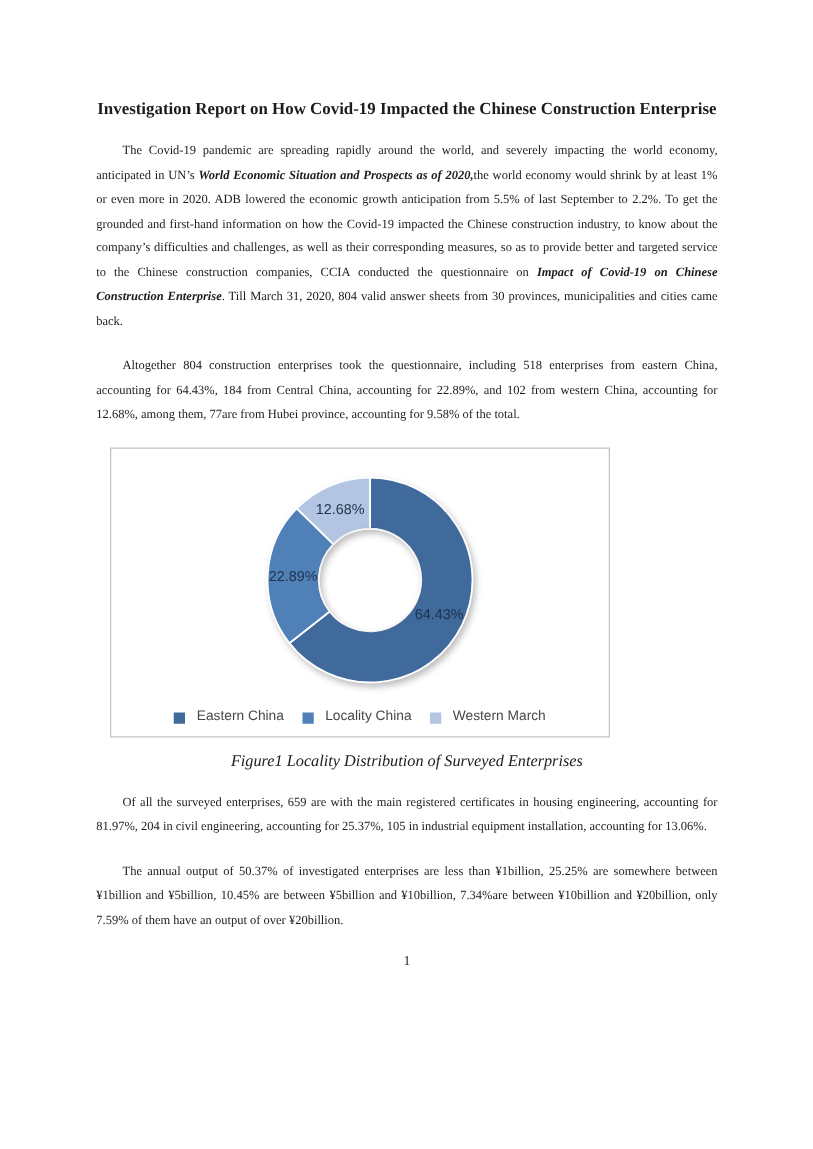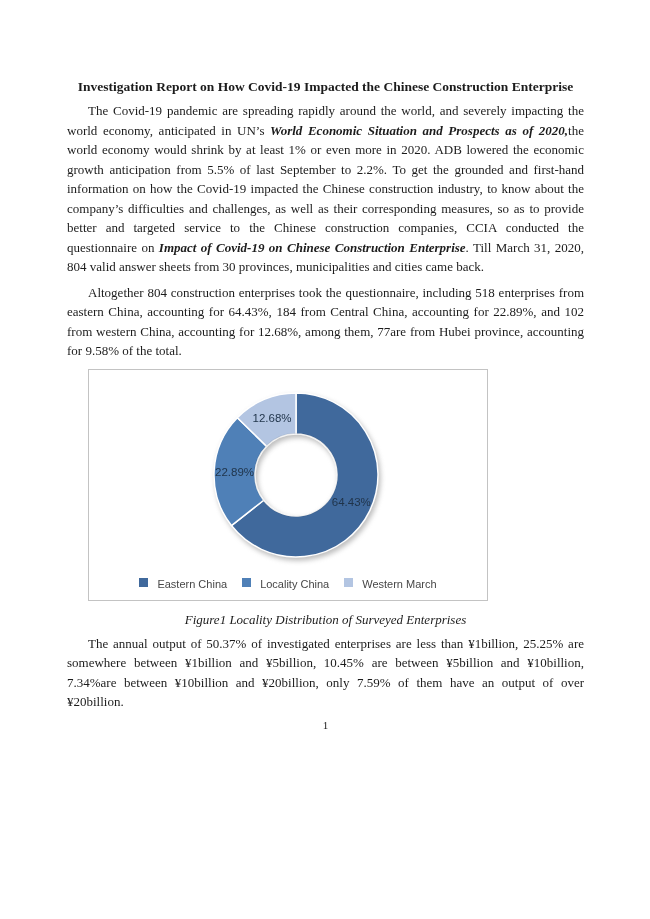--- a/index.html
+++ b/index.html
@@ -23,22 +23,22 @@
     text-align: center;
     line-height: 17px;
   }
   .subtitle {
     margin-top: 18px;
     font-size: 13px;
     text-align: center;
     line-height: 16px;
   }
   p.body {
-    margin: 6px;
-    font-size: 13px;
+    margin: 16px;
+    font-size: 10px;
     line-height: 19.5px;
     text-align: justify;
     text-indent: 21px;
   }
   .p1 { margin-top: 26px; }
   .bi { font-weight: bold; font-style: italic; }
   .section-heading {
     margin: 8px 0 0 23px;
     font-size: 13px;
     font-weight: bold;
@@ -67,21 +67,21 @@
     right: 0;
     bottom: 10px;
     display: flex;
     justify-content: center;
     align-items: center;
     gap: 15px;
     font-family: "Liberation Sans", sans-serif;
     font-size: 11px;
     color: #474747;
   }
-  .legend-item { display: inline-flex; align-items: flex-start; gap: 9px; }
+  .legend-item { display: inline-flex; align-items: flex-end; gap: 9px; }
   .legend-marker { width: 9px; height: 9px; display: inline-block; }
   .caption {
     margin-top: 10px;
     font-size: 13px;
     font-style: italic;
     text-align: center;
     line-height: 17px;
   }
   .p3 { margin-top: 9px; }
   .p4 { margin-top: 7px; }
@@ -130,18 +130,19 @@
         </span>
         <span class="legend-item">
           <span class="legend-marker" style="background: rgb(179, 197, 226);"></span>
           <span>Western March</span>
         </span>
       </div>
   </figure>
 
   <div class="caption">Figure1 Locality Distribution of Surveyed Enterprises</div>
 
+  <p class="body p3">Of all the surveyed enterprises, 659 are with the main registered certificates in housing engineering, accounting for 81.97%, 204 in civil engineering, accounting for 25.37%, 105 in industrial equipment installation, accounting for 13.06%.</p>
 
   <p class="body p4">The annual output of 50.37% of investigated enterprises are less than ¥1billion, 25.25% are somewhere between ¥1billion and ¥5billion, 10.45% are between ¥5billion and ¥10billion, 7.34%are between ¥10billion and ¥20billion, only 7.59% of them have an output of over ¥20billion.</p>
 
   <div class="page-number">1</div>
 
 </div>
 
 </body></html>

